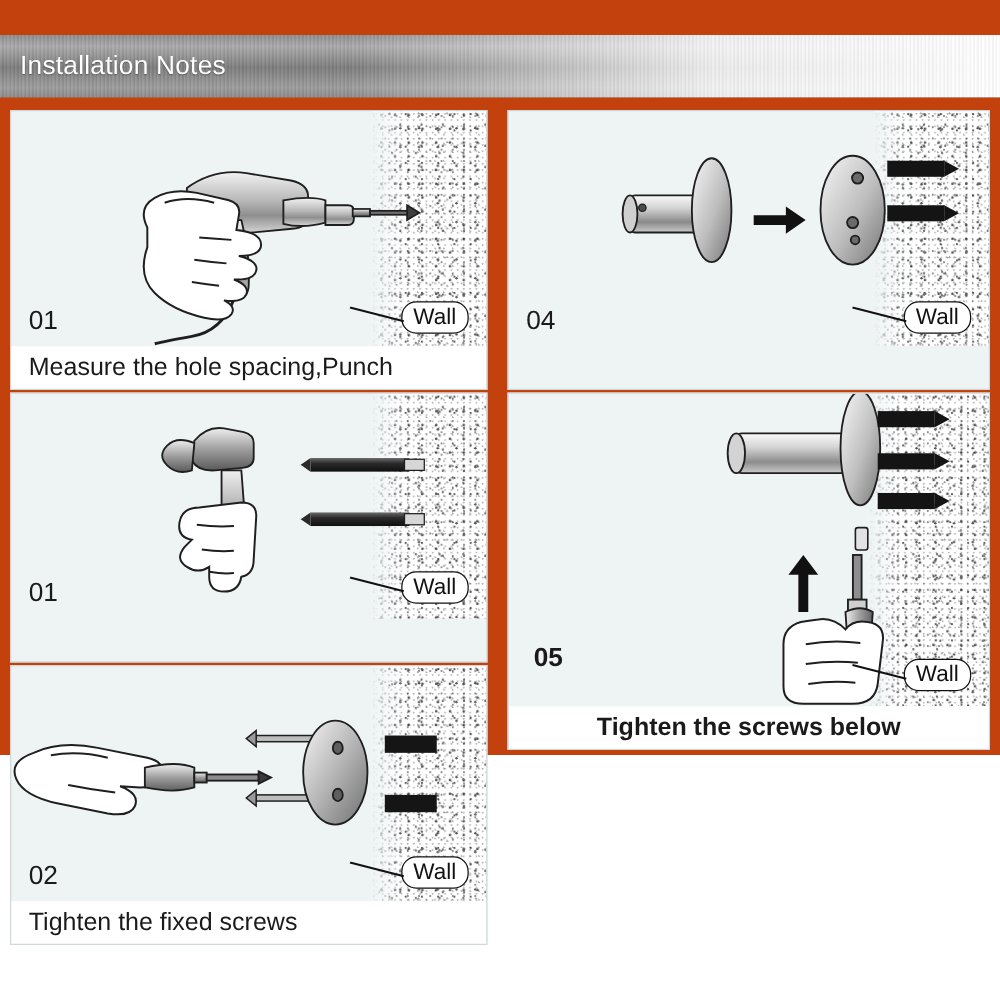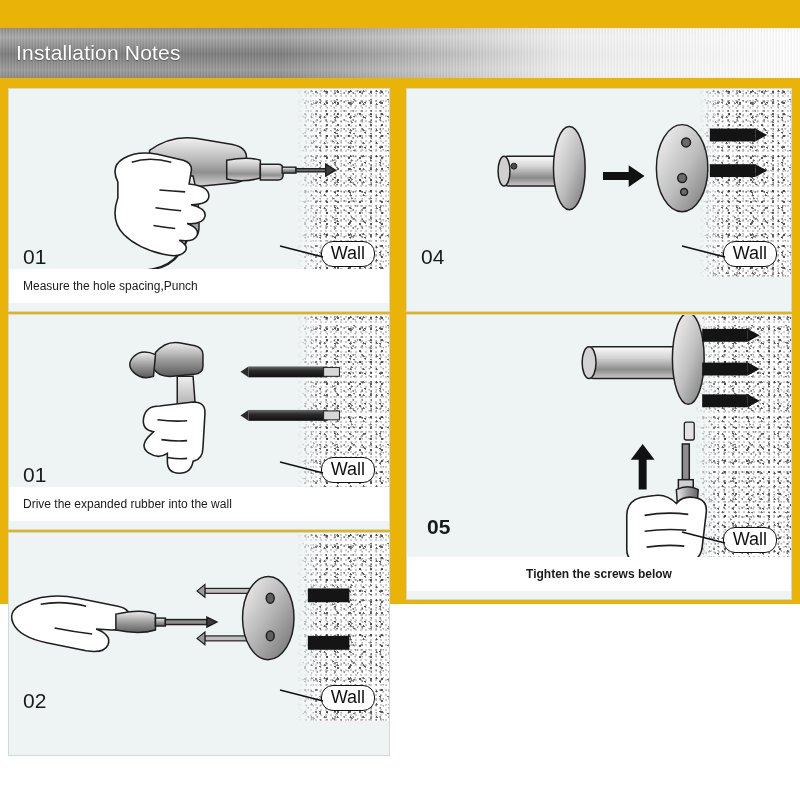--- a/index.html
+++ b/index.html
@@ -6,21 +6,21 @@
   html, body {
     margin: 0; padding: 0;
     width: 800px; height: 800px;
     background: #ffffff;
     font-family: "Liberation Sans", sans-serif;
     overflow: hidden;
   }
   #page {
     position: relative;
     width: 800px; height: 604px;
-    background: #eab308;
+    background: #c2410c;
   }
 
   
   .header {
     position: absolute;
     left: 0; top: 28px;
     width: 800px; height: 50px;
     background: linear-gradient(180deg,#8d8d8d 0%, #a9a9a9 18%, #7c7c7c 52%, #9b9b9b 84%, #8a8a8a 100%);
     overflow: hidden;
   }
@@ -54,27 +54,27 @@
     overflow: hidden;
   }
   .card .illus {
     position: absolute;
     left: 0; top: 0; right: 0;
     bottom: 34px;
     overflow: hidden;
   }
   .caption {
     position: absolute;
-    left: 0; right: 0; bottom: 8px;
+    left: 0; right: 0; bottom: 0;
     height: 34px;
     background: #ffffff;
     display: flex;
     align-items: center;
     padding-left: 14px;
-    font-size: 12px;
+    font-size: 20px;
     color: #1a1a1a;
   }
   .step-num {
     position: absolute;
     font-size: 21px;
     color: #1a1a1a;
     z-index: 6;
   }
 
   
@@ -239,21 +239,20 @@
         </g>
       </svg>
       <div class="wall-label" style="right:14px; bottom:12px;">
         <svg class="leader" viewBox="0 0 46 14">
           <path d="M1 1 L44 12" stroke="#111" stroke-width="1.6" fill="none"></path>
         </svg>
         <span class="bubble">Wall</span>
       </div>
       <div class="step-num" style="left:14px; bottom:8px;">01</div>
     </div>
-    <div class="caption">Drive the expanded rubber into the wall</div>
   </div>
 
   <div class="card" style="left:8px; top:532px; width:382px; height:224px;">
     <div class="illus">
       <div class="wall" style="left:288px; right:0;"></div>
       <div class="wall-left-fade" style="left:288px;"></div>
       <svg class="svgwrap" viewBox="0 0 380 190">
         <defs>
           <linearGradient id="g-seat" x1="0" y1="0" x2="1" y2="1">
             <stop offset="0" stop-color="#f4f4f4"></stop>
@@ -299,20 +298,21 @@
         </g>
       </svg>
       <div class="wall-label" style="right:14px; bottom:10px;">
         <svg class="leader" viewBox="0 0 46 14">
           <path d="M1 1 L44 12" stroke="#111" stroke-width="1.6" fill="none"></path>
         </svg>
         <span class="bubble">Wall</span>
       </div>
       <div class="step-num" style="left:14px; bottom:8px;">02</div>
     </div>
+    <div class="caption">Tighten the fixed screws</div>
   </div>
 
   <div class="card" style="left:406px; top:88px; width:386px; height:224px;">
     <div class="illus">
       <div class="wall" style="left:292px; right:0;"></div>
       <div class="wall-left-fade" style="left:292px;"></div>
       <svg class="svgwrap" viewBox="0 0 384 190">
         <defs>
           <linearGradient id="g-rod" x1="0" y1="0" x2="0" y2="1">
             <stop offset="0" stop-color="#fbfbfb"></stop>

